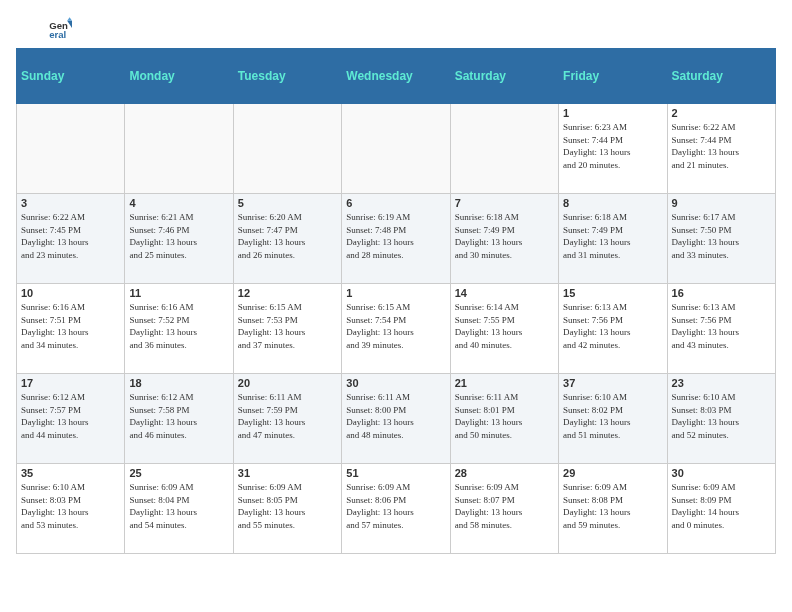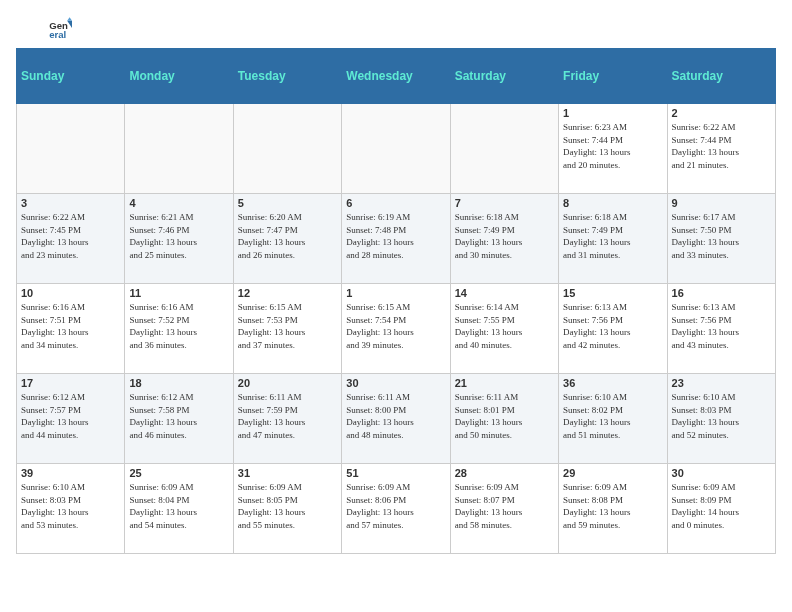--- a/index.html
+++ b/index.html
@@ -279,37 +279,37 @@
 and 48 minutes.</div>
         </td>
         <td>
           <span class="day-number">21</span>
           <div class="day-info" style="white-space: pre-line;">Sunrise: 6:11 AM
 Sunset: 8:01 PM
 Daylight: 13 hours
 and 50 minutes.</div>
         </td>
         <td>
-          <span class="day-number">36</span>
+          <span class="day-number">37</span>
           <div class="day-info" style="white-space: pre-line;">Sunrise: 6:10 AM
 Sunset: 8:02 PM
 Daylight: 13 hours
 and 51 minutes.</div>
         </td>
         <td>
           <span class="day-number">23</span>
           <div class="day-info" style="white-space: pre-line;">Sunrise: 6:10 AM
 Sunset: 8:03 PM
 Daylight: 13 hours
 and 52 minutes.</div>
         </td>
       </tr>
       <tr>
         <td>
-          <span class="day-number">39</span>
+          <span class="day-number">35</span>
           <div class="day-info" style="white-space: pre-line;">Sunrise: 6:10 AM
 Sunset: 8:03 PM
 Daylight: 13 hours
 and 53 minutes.</div>
         </td>
         <td>
           <span class="day-number">25</span>
           <div class="day-info" style="white-space: pre-line;">Sunrise: 6:09 AM
 Sunset: 8:04 PM
 Daylight: 13 hours

